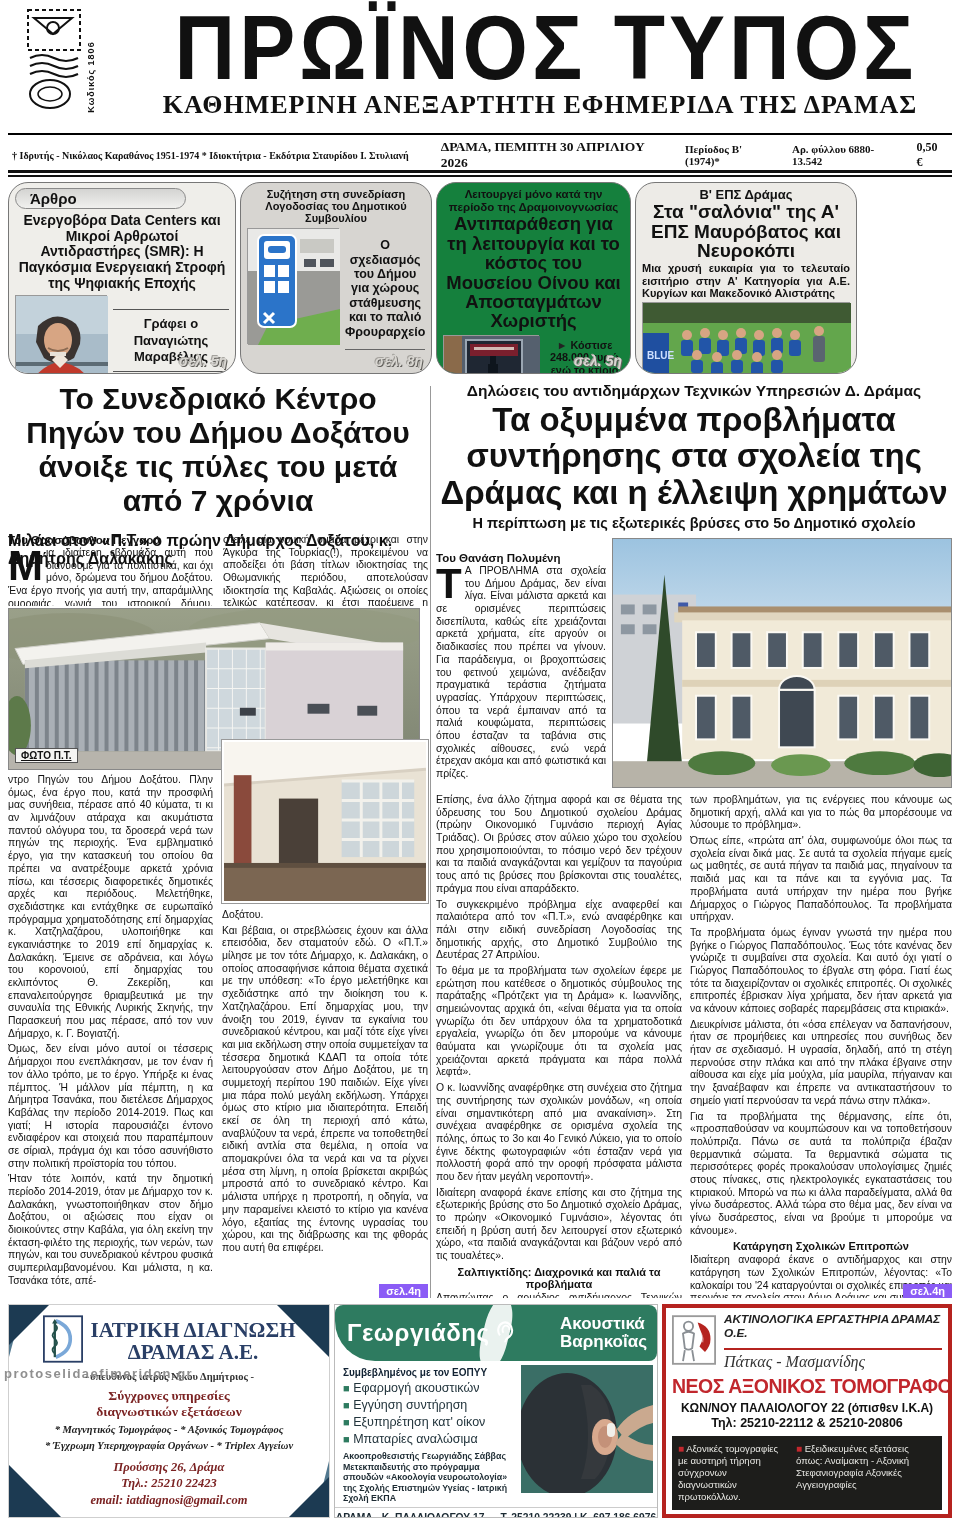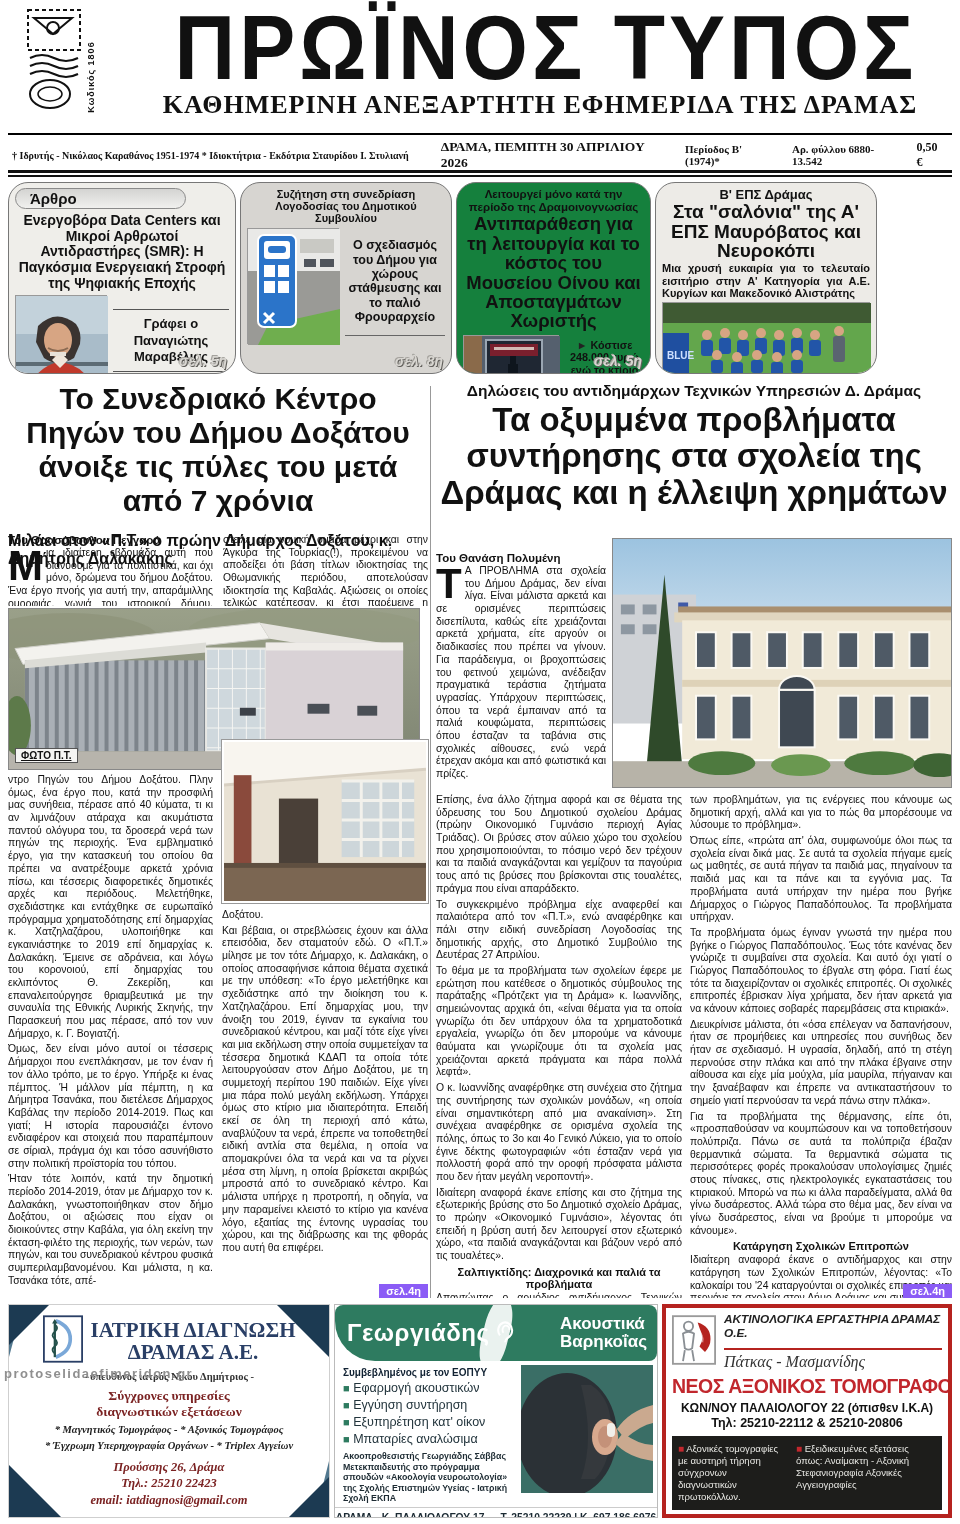--- a/index.html
+++ b/index.html
@@ -23,21 +23,21 @@
   .infobar .period{font-size:11px;margin-left:auto;}
   .infobar .issue{font-size:11px;}
   .infobar .price{font-size:12px;margin-right:2px;}
   .dblrule{position:absolute;left:8px;top:170px;width:944px;height:7px;
         border-top:3px solid #111;border-bottom:2px solid #111;}
 
   
   .teasers{position:absolute;left:8px;top:182px;width:944px;height:192px;display:flex;gap:4px;}
   .teaser{position:relative;border:1px solid #777;border-radius:20px;padding:5px 6px;overflow:hidden;}
   .t1{width:228px;background:#efeeea;}
-  .t2{width:212px;background:#d7d5d1;}
+  .t2{width:192px;background:#d7d5d1;}
   .t3{width:195px;background:#15803d;}
   .t4{width:222px;background:#edebe7;}
   .pill{border:1px solid #8a8a8a;border-radius:14px;background:linear-gradient(#d4d4d2,#f0f0ee);
         font-weight:700;font-size:15px;padding:1px 14px;width:80%;}
   .t-title{font-weight:700;text-align:center;line-height:1.12;}
   .t1 .t-title{font-size:14px;margin-top:4px;}
   .t-kicker{font-weight:700;text-align:center;line-height:1.1;}
   .t2 .t-kicker{font-size:11px;}
   .t2 .t-title{font-size:19px;line-height:1.03;margin-top:1px;}
   .t3 .t-kicker{font-size:11.5px;}
@@ -378,20 +378,21 @@
     <div class="la-col2b bodytext" data-interactable="false">
       <p data-interactable="false">Δοξάτου.</p>
       <p data-interactable="false">Και βέβαια, οι στρεβλώσεις έχουν και άλλα επεισόδια, δεν σταματούν εδώ. Ο «Π.Τ.» μίλησε με τον τότε Δήμαρχο, κ. Δαλακάκη, ο οποίος αποσαφήνισε κάποια θέματα σχετικά με την υπόθεση: «Το έργο μελετήθηκε και σχεδιάστηκε από την διοίκηση του κ. Χατζηλαζάρου. Επί δημαρχίας μου, την άνοιξη του 2019, έγιναν τα εγκαίνια του συνεδριακού κέντρου, και μαζί τότε είχε γίνει και μια εκδήλωση στην οποία συμμετείχαν τα τέσσερα δημοτικά ΚΔΑΠ τα οποία τότε λειτουργούσαν στον Δήμο Δοξάτου, με τη συμμετοχή περίπου 190 παιδιών. Είχε γίνει μια πάρα πολύ μεγάλη εκδήλωση. Υπάρχει όμως στο κτίριο μια ιδιαιτερότητα. Επειδή εκεί σε όλη τη περιοχή από κάτω, αναβλύζουν τα νερά, έπρεπε να τοποθετηθεί ειδική αντλία στα θεμέλια, η οποία να απομακρύνει όλα τα νερά και να τα ρίχνει μέσα στη λίμνη, η οποία βρίσκεται ακριβώς μπροστά από το συνεδριακό κέντρο. Και μάλιστα υπήρχε η προτροπή, η οδηγία, να μην παραμείνει κλειστό το κτίριο για κανένα λόγο, εξαιτίας της έντονης υγρασίας του χώρου, και της διάβρωσης και της φθοράς που αυτή θα επιφέρει.</p>
       <span class="badge" data-interactable="true">σελ.4η</span>
     </div>
   </div>
 
   <div class="article art-right" data-interactable="false">
     <div class="ra-kicker" data-interactable="false">Δηλώσεις του αντιδημάρχων Τεχνικών Υπηρεσιών Δ. Δράμας</div>
     <div class="ra-head" data-interactable="false">Τα οξυμμένα προβλήματα συντήρησης στα σχολεία της Δράμας και η έλλειψη χρημάτων</div>
+    <div class="ra-deck" data-interactable="false">Η περίπτωση με τις εξωτερικές βρύσες στο 5ο Δημοτικό σχολείο</div>
 
     <div class="ra-col1 bodytext" data-interactable="false">
       <div class="byline" data-interactable="false">Του Θανάση Πολυμένη</div>
       <p data-interactable="false"><span class="dropcap" data-interactable="false">Τ</span><span>Α ΠΡΟΒΛΗΜΑ στα σχολεία του Δήμου Δράμας, δεν είναι λίγα. Είναι μάλιστα αρκετά και σε ορισμένες περιπτώσεις δισεπίλυτα, καθώς είτε χρειάζονται αρκετά χρήματα, είτε αργούν οι διαδικασίες που πρέπει να γίνουν. Για παράδειγμα, οι βροχοπτώσεις του φετινού χειμώνα, ανέδειξαν πραγματικά τεράστια ζητήματα υγρασίας. Υπάρχουν περιπτώσεις, όπου τα νερά έμπαιναν από τα παλιά κουφώματα, περιπτώσεις όπου έσταζαν τα ταβάνια στις σχολικές αίθουσες, ενώ νερά έτρεχαν ακόμα και από φωτιστικά και πρίζες.</span></p>
     </div>
 
     <div class="ra-photo" data-interactable="false">
       <svg viewBox="0 0 342 250" preserveAspectRatio="none">
         <defs>
           <linearGradient id="skyg" x1="0" y1="0" x2="0" y2="1">

